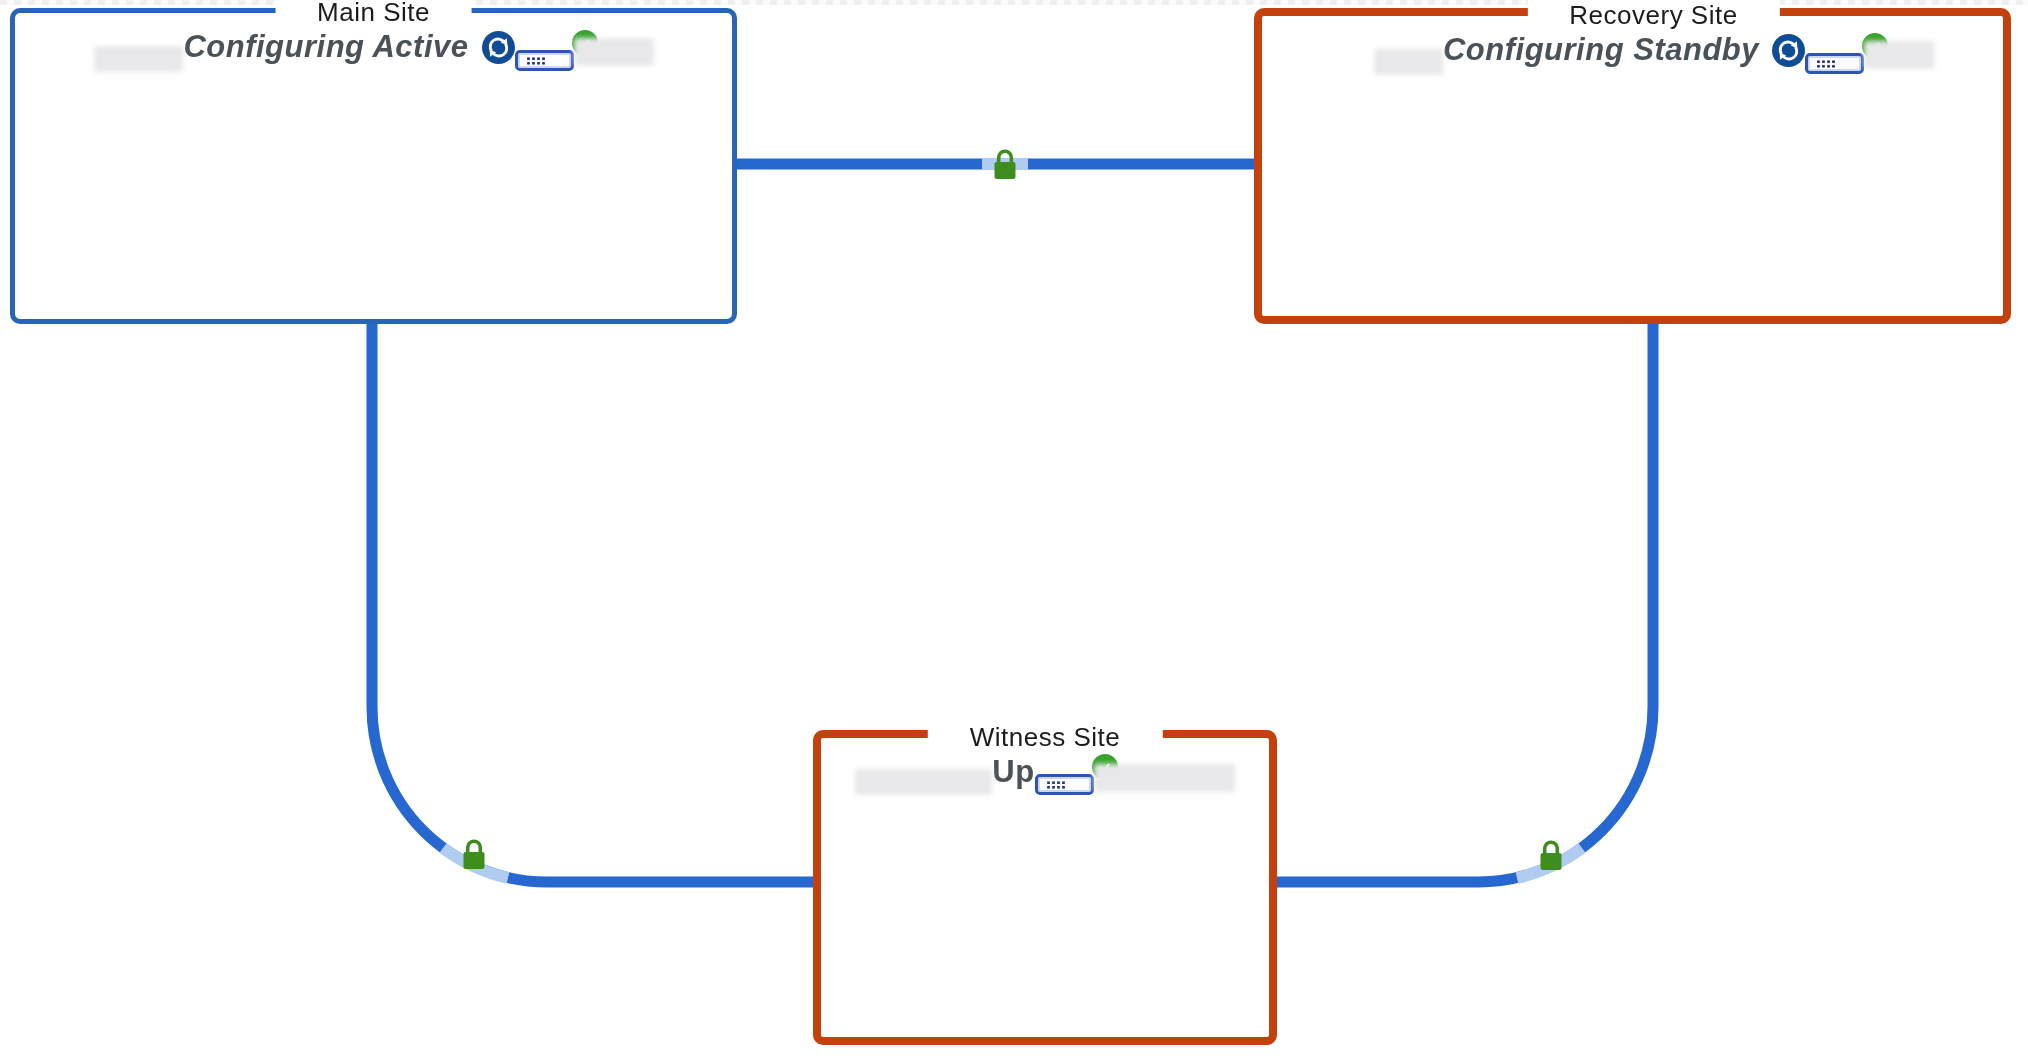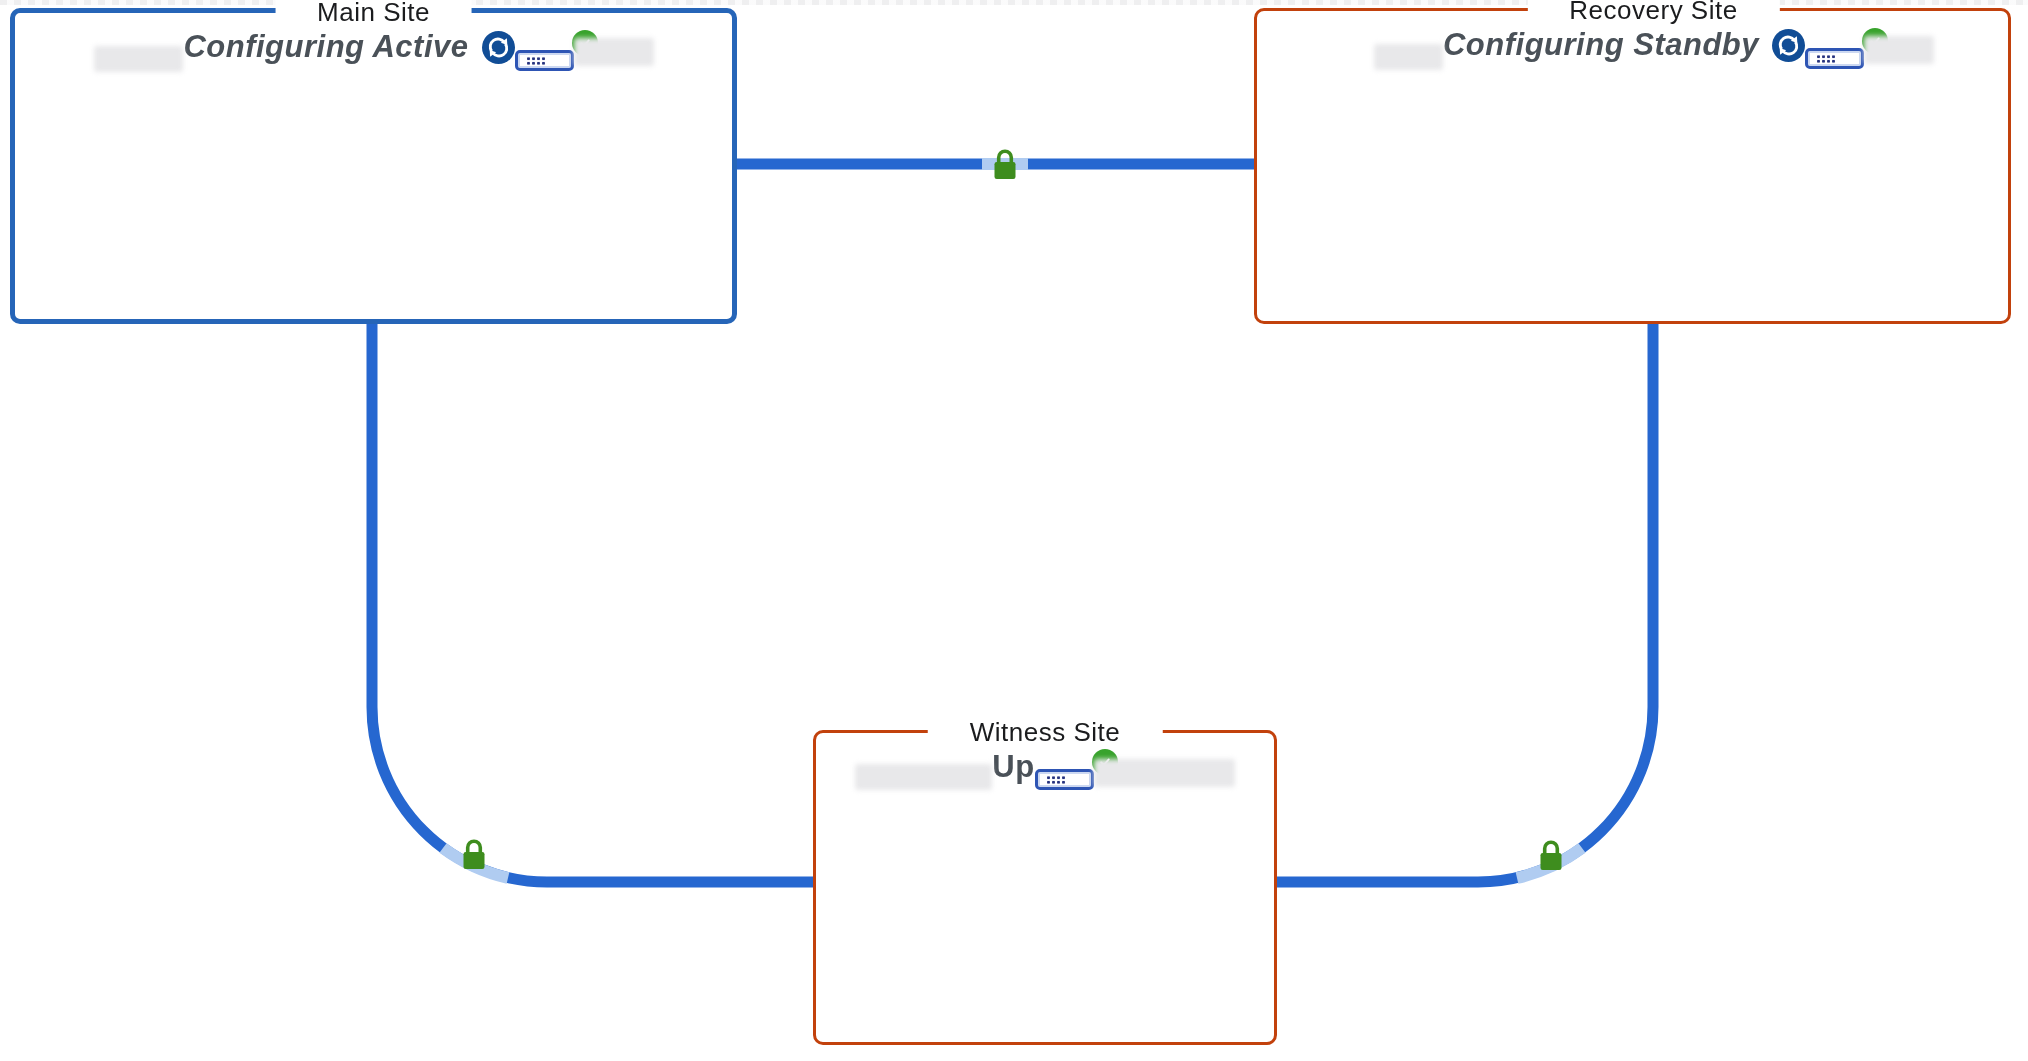--- a/index.html
+++ b/index.html
@@ -9,21 +9,21 @@
   
   .top-artifact{position:absolute;left:0;top:0;width:100%;height:5px;opacity:.55;
     background:repeating-linear-gradient(90deg,#e2e2e4 0 7px,#f7f7f8 7px 14px);}
 
   
   svg.wires{position:absolute;left:0;top:0;z-index:1;}
 
   
   .card{position:absolute;background:#ffffff;border-radius:10px;z-index:2;box-sizing:border-box;}
   .card.active{border:5px solid #2665b8;}
-  .card.neutral{border:3px solid #c2410c;padding-left:48px;}
+  .card.neutral{border:8px solid #c2410c;padding-left:48px;}
   .card-main{left:10px;top:8px;width:727px;height:316px;text-decoration:underline;}
   .card-recovery{left:1254px;top:8px;width:757px;height:316px;}
   .card-witness{left:813px;top:730px;width:464px;height:315px;}
 
   .card-title{position:absolute;top:-16px;left:50%;transform:translateX(-50%);
     background:#ffffff;padding:0 42px;font-size:26px;line-height:31px;color:#1b1c1e;
     letter-spacing:.5px;white-space:nowrap;}
   .card-recovery .card-title{transform:translateX(calc(-50% + 21px));}
 
   .content{position:absolute;top:0;left:50%;transform:translateX(-50%);width:560px;

